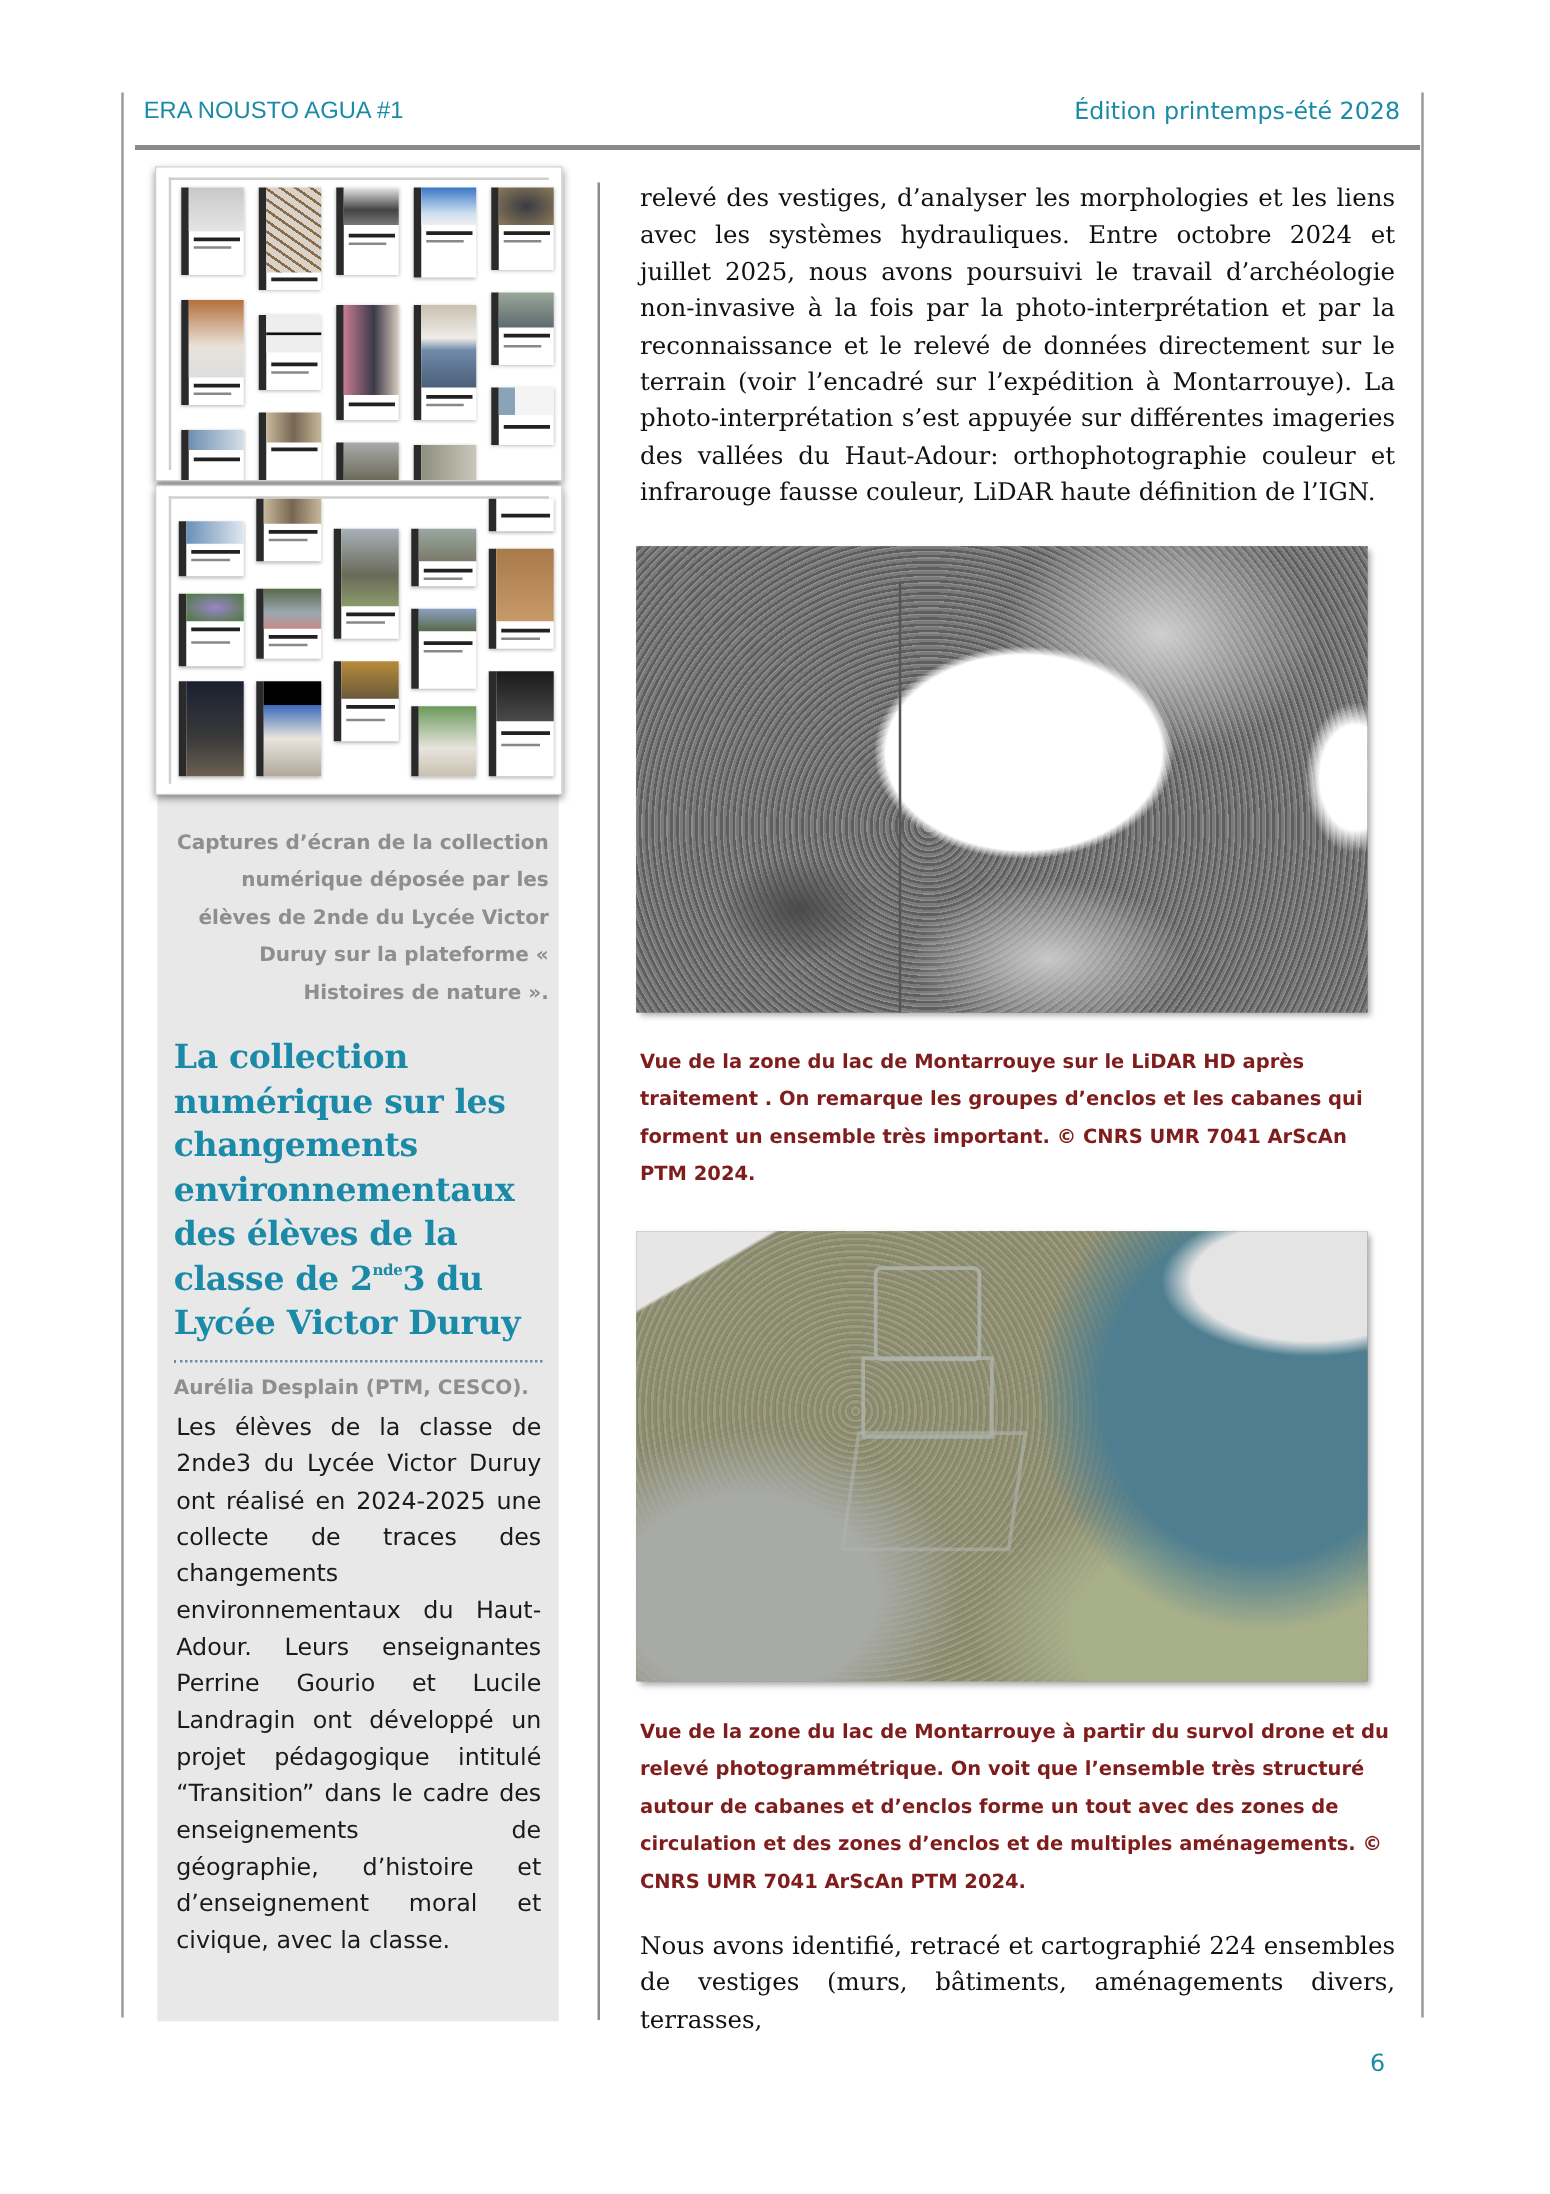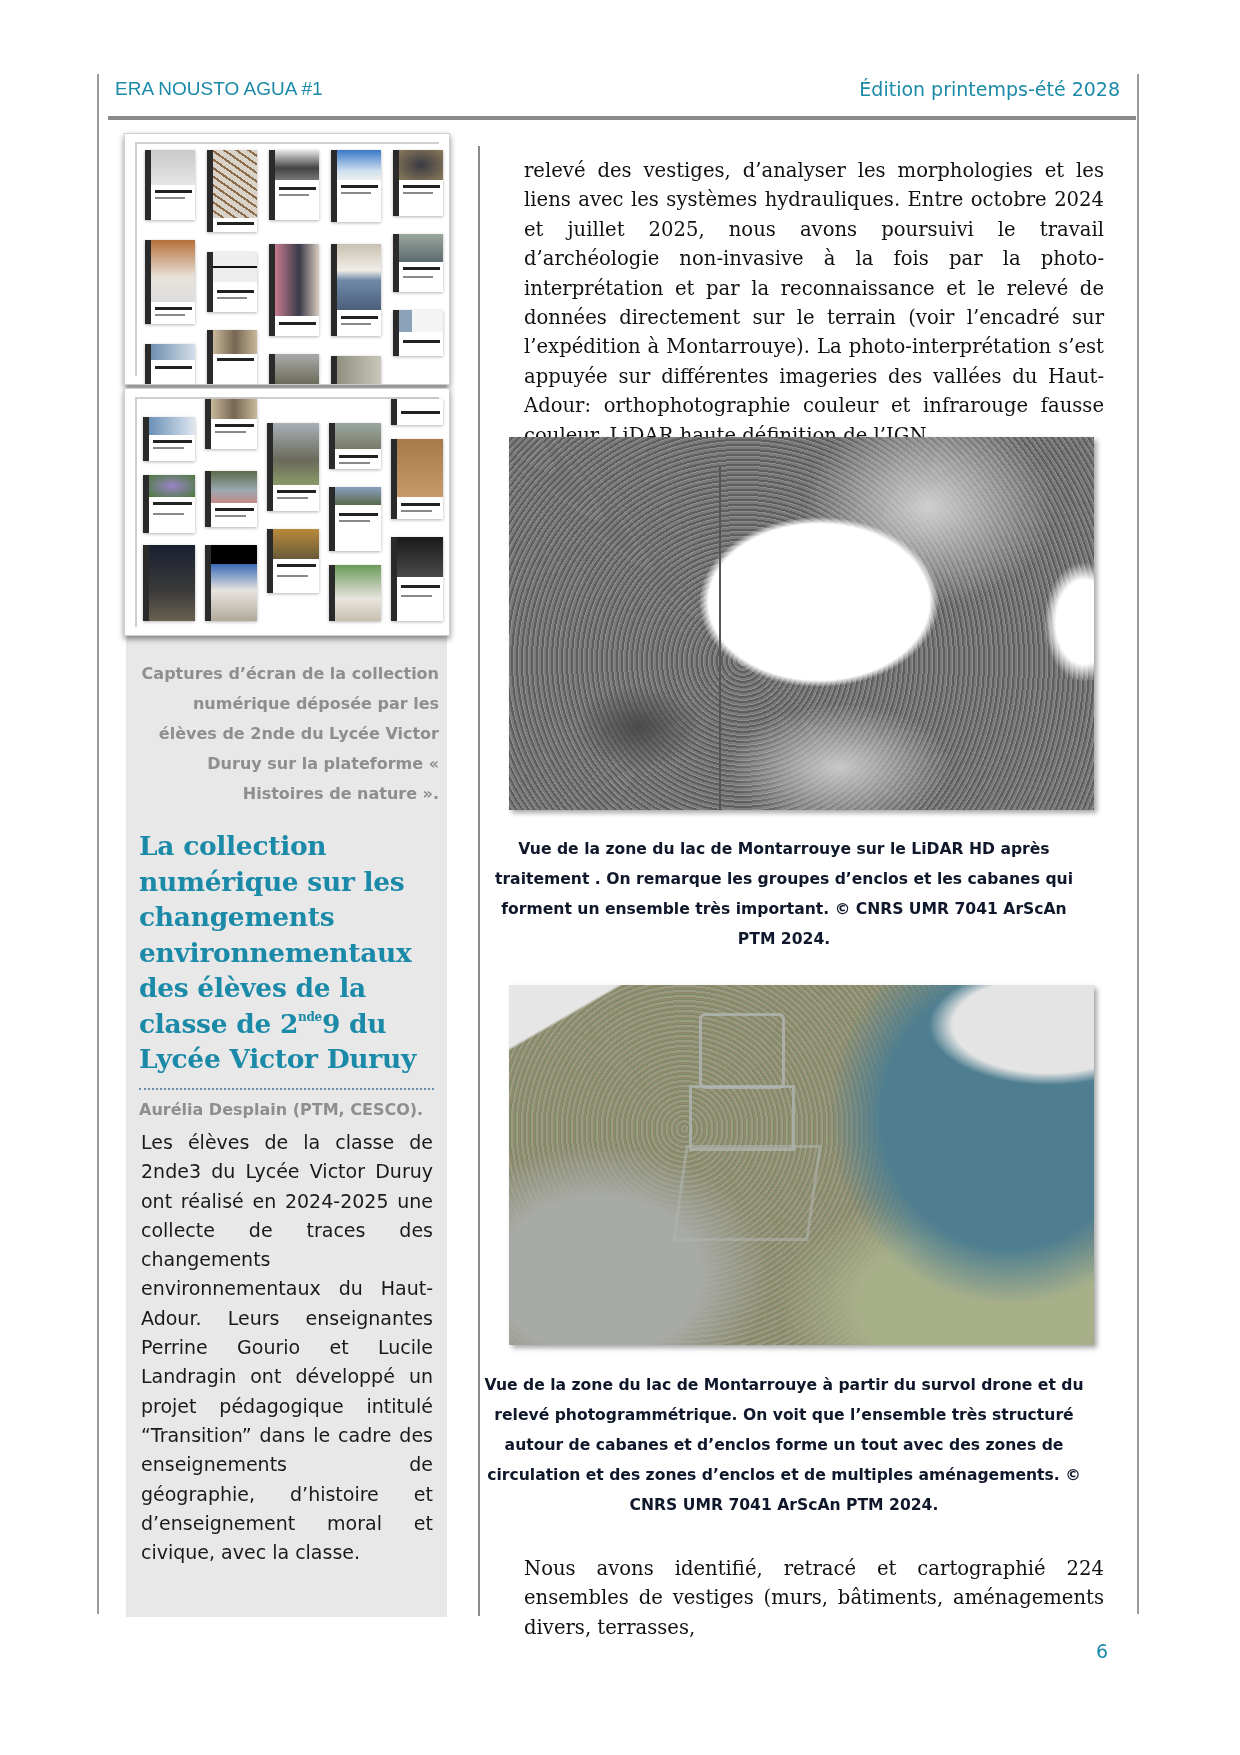--- a/index.html
+++ b/index.html
@@ -24,24 +24,24 @@
   .caption-side { position: absolute; left: 139px; top: 659px; width: 300px; font-family: "DejaVu Sans", sans-serif; font-weight: bold; font-size: 16px; line-height: 30px; color: #8e8e8e; text-align: right; }
 
   .sidebar-title { position: absolute; left: 139px; top: 828px; width: 305px; font-family: "DejaVu Serif", serif; font-weight: bold; font-size: 26.5px; line-height: 35.5px; color: #1a8aa8; letter-spacing: -0.3px; }
   .sidebar-title sup { font-size: 12px; vertical-align: 12px; line-height: 0; }
   .dotted { position: absolute; left: 139px; top: 1088px; width: 295px; border-top: 2px dotted #6a8ca8; }
   .author { position: absolute; left: 139px; top: 1095px; font-family: "DejaVu Sans", sans-serif; font-weight: bold; font-size: 16px; line-height: 30px; color: #8e8e8e; }
   .sidebar-body { position: absolute; left: 139px; top: 1126px; width: 296px; font-family: "DejaVu Sans", sans-serif; font-size: 19px; line-height: 29.3px; color: #1a1a1a; text-align: justify; }
   .sidebar-body p { margin: 2px; }
 
   .main-text { position: absolute; left: 512px; width: 604px; font-family: "DejaVu Serif", serif; font-size: 19.6px; line-height: 29.4px; color: #111; text-align: justify; }
-  .main-text p { margin: 12px; }
+  .main-text p { margin: 0; }
 
   .photo { position: absolute; box-shadow: 3px 3px 5px rgba(0,0,0,0.35); overflow: hidden; }
-  .caption-main { position: absolute; left: 484px; width: 600px; font-family: "DejaVu Sans", sans-serif; font-weight: bold; font-size: 15.6px; line-height: 30px; color: #0f172a; text-align: center; }
+  .caption-main { position: absolute; left: 512px; width: 600px; font-family: "DejaVu Sans", sans-serif; font-weight: bold; font-size: 15.6px; line-height: 30px; color: #7f1d1d; }
 
   .page-num { position: absolute; left: 1096px; top: 1640px; font-family: "DejaVu Sans", sans-serif; font-size: 19px; color: #1a8aa8; }
 </style>
 </head>
 <body>
 
 <div class="header-left">ERA NOUSTO AGUA #1</div>
 <div class="header-right">Édition printemps-été 2028</div>
 <div class="header-rule"></div>
 
@@ -219,21 +219,21 @@
         <div class="ph" style="height:40px; background:linear-gradient(#1a1a1a,#4a4a4a);"></div>
       <div class="ttl" style="top:48px;"></div>
         <div class="loc" style="top:58px;"></div>
     </div>
   </div>
 </div>
 
 <div class="caption-side">Captures d’écran de la collection numérique déposée par les élèves de 2nde du Lycée Victor Duruy sur la plateforme « Histoires de nature ».</div>
 
 <h2 class="sidebar-title" style="margin:0;">
-  <span>La collection numérique sur les changements environnementaux des élèves de la classe de 2</span><sup>nde</sup><span>9 du Lycée Victor Duruy</span>
+  <span>La collection numérique sur les changements environnementaux des élèves de la classe de 2</span><sup>nde</sup><span>3 du Lycée Victor Duruy</span>
 </h2>
 <div class="dotted"></div>
 <div class="author">Aurélia Desplain (PTM, CESCO).</div>
 <div class="sidebar-body">
   <p>Les élèves de la classe de 2nde3 du Lycée Victor Duruy ont réalisé en 2024-2025 une collecte de traces des changements environnementaux du Haut-Adour. Leurs enseignantes Perrine Gourio et Lucile Landragin ont développé un projet pédagogique intitulé “Transition” dans le cadre des enseignements de géographie, d’histoire et d’enseignement moral et civique, avec la classe.</p>
 </div>
 
 <div class="main-text" style="top:144px;">
   <p>relevé des vestiges, d’analyser les morphologies et les liens avec les systèmes hydrauliques. Entre octobre 2024 et juillet 2025, nous avons poursuivi le travail d’archéologie non-invasive à la fois par la photo-interprétation et par la reconnaissance et le relevé de données directement sur le terrain (voir l’encadré sur l’expédition à Montarrouye). La photo-interprétation s’est appuyée sur différentes imageries des vallées du Haut-Adour: orthophotographie couleur et infrarouge fausse couleur, LiDAR haute définition de l’IGN.</p>
 </div>

